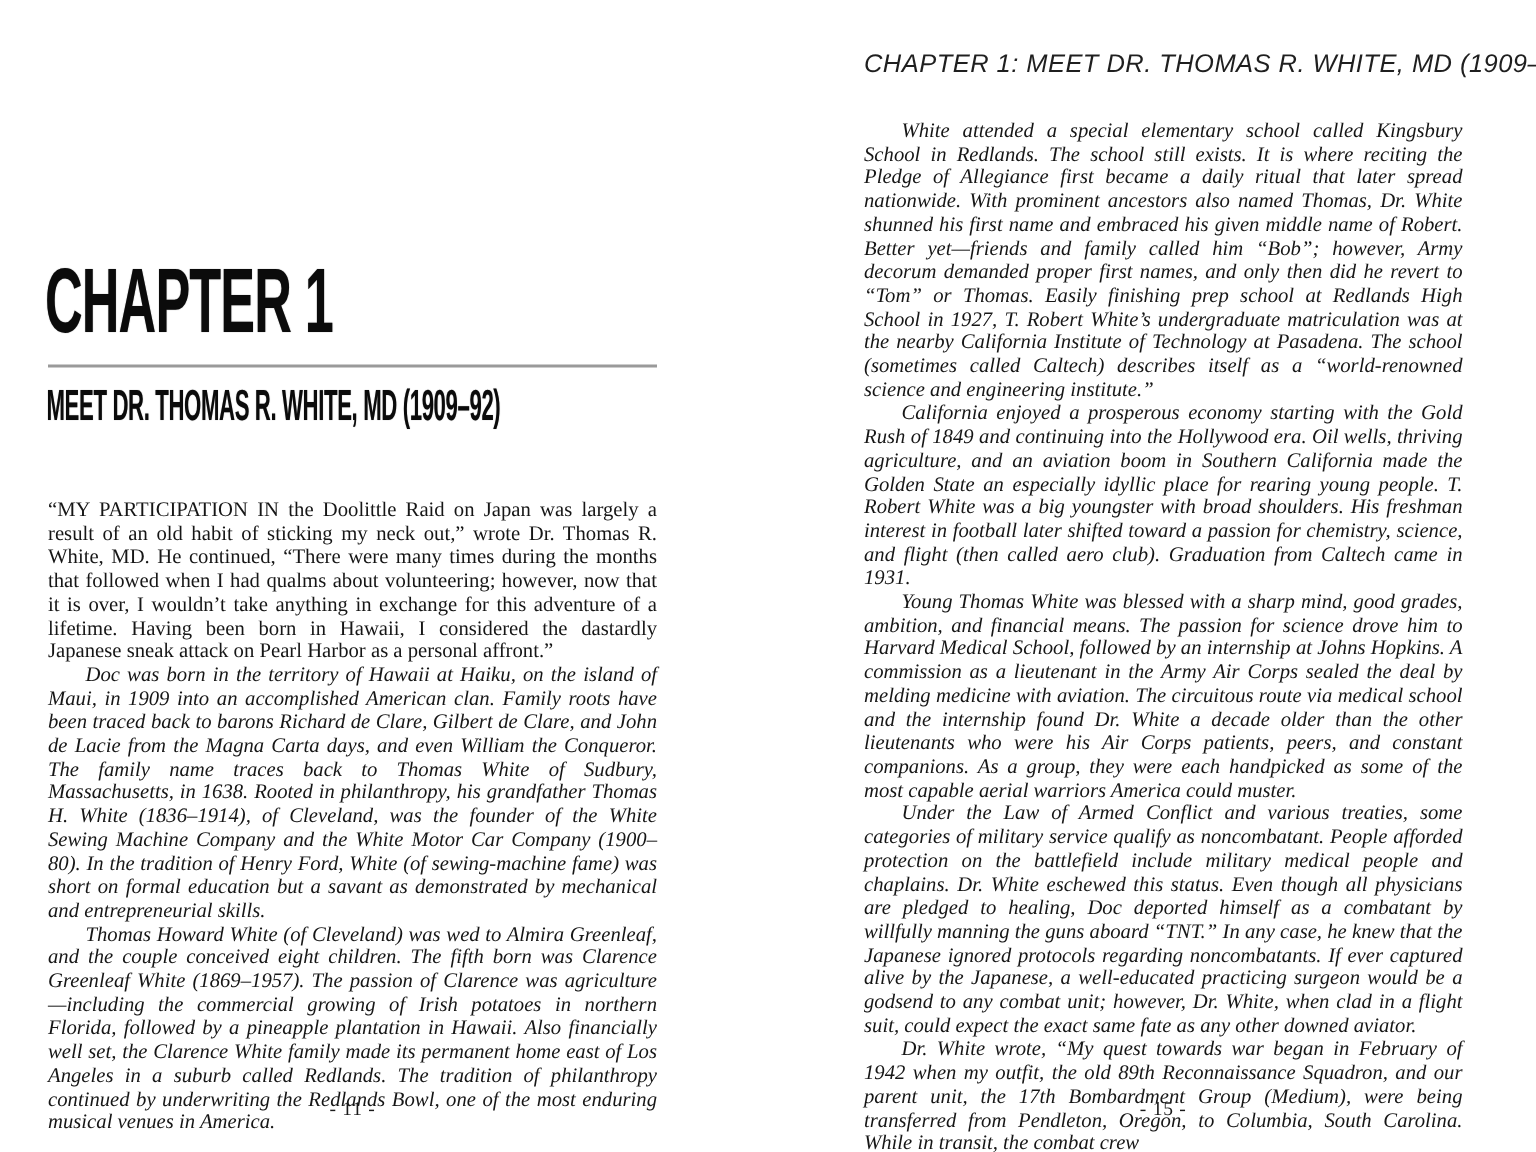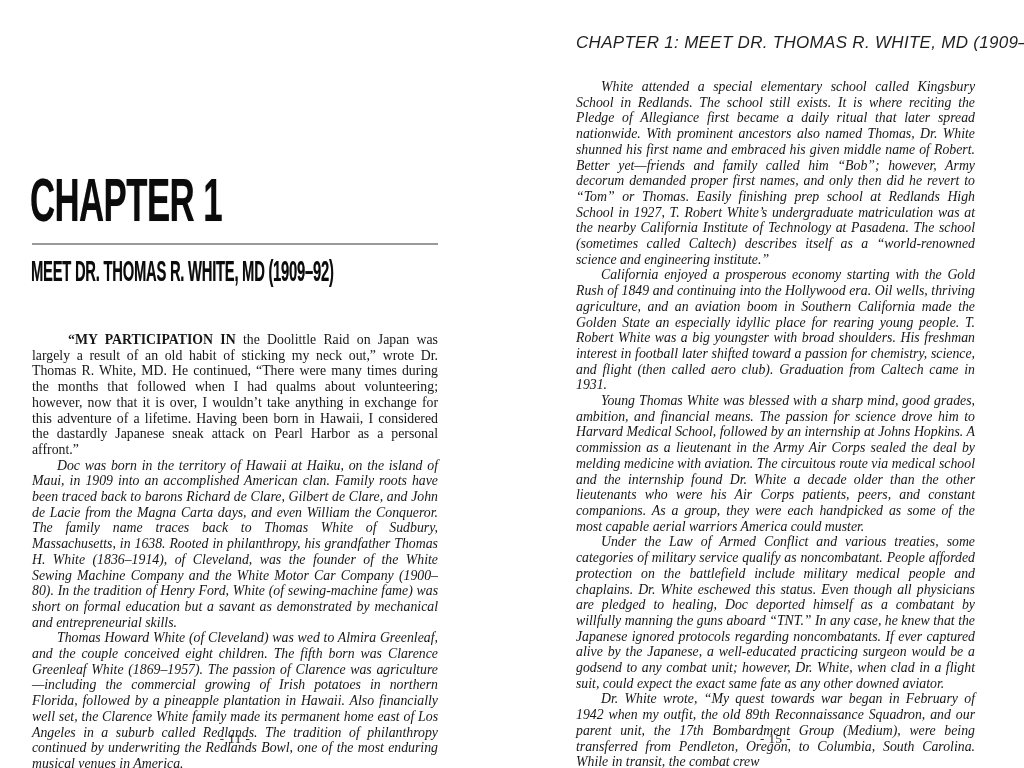--- a/index.html
+++ b/index.html
@@ -61,21 +61,21 @@
     position: absolute; left: 0; right: 0;
     text-align: justify;
     font-size: 13.8px;
     line-height: 15.7px;
   }
   #left-body  { top: 332px; }
   #right-body { top: 79px; }
 
   p.para { margin: 0; padding: 0; }
   p.para.indent { text-indent: 25px; font-style: italic; }
-  p.para strong { font-weight: bold; margin-left: 36px; }
+  p.para strong { font-weight: normal; }
 
   .page-number {
     position: absolute; top: 731px; left: 0; width: 100%;
     text-align: center;
     font-size: 13px;
     letter-spacing: 0.5px;
     color: #1a1a1a;
   }
 </style>
 </head>

